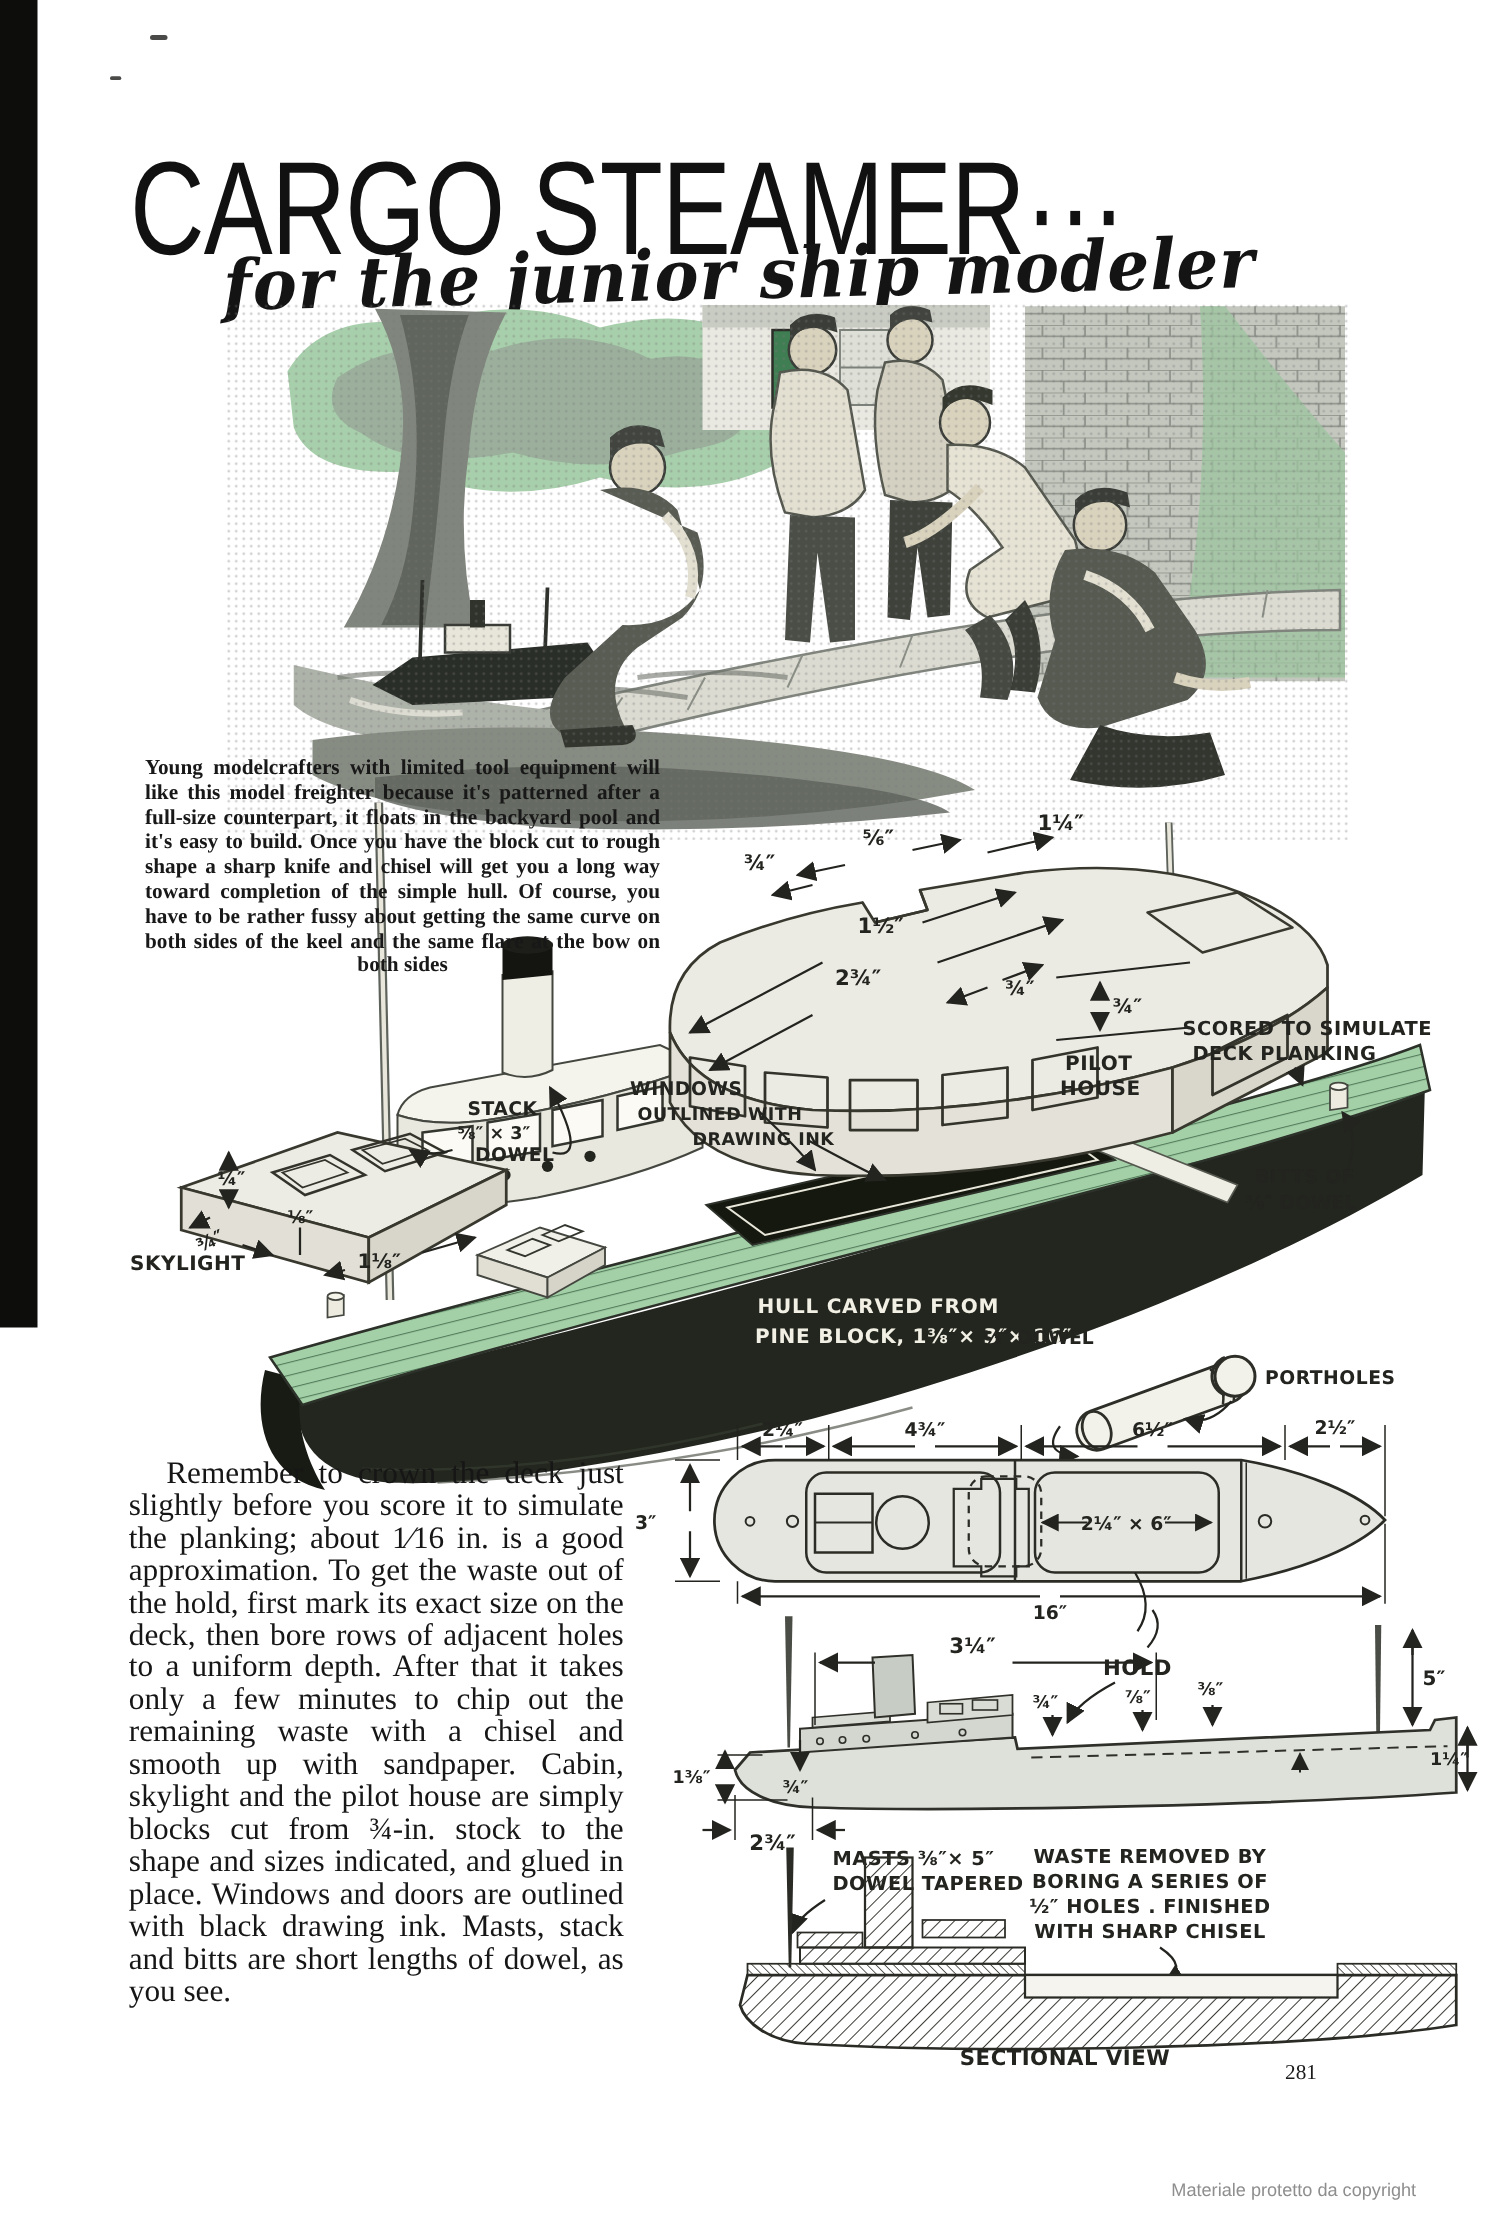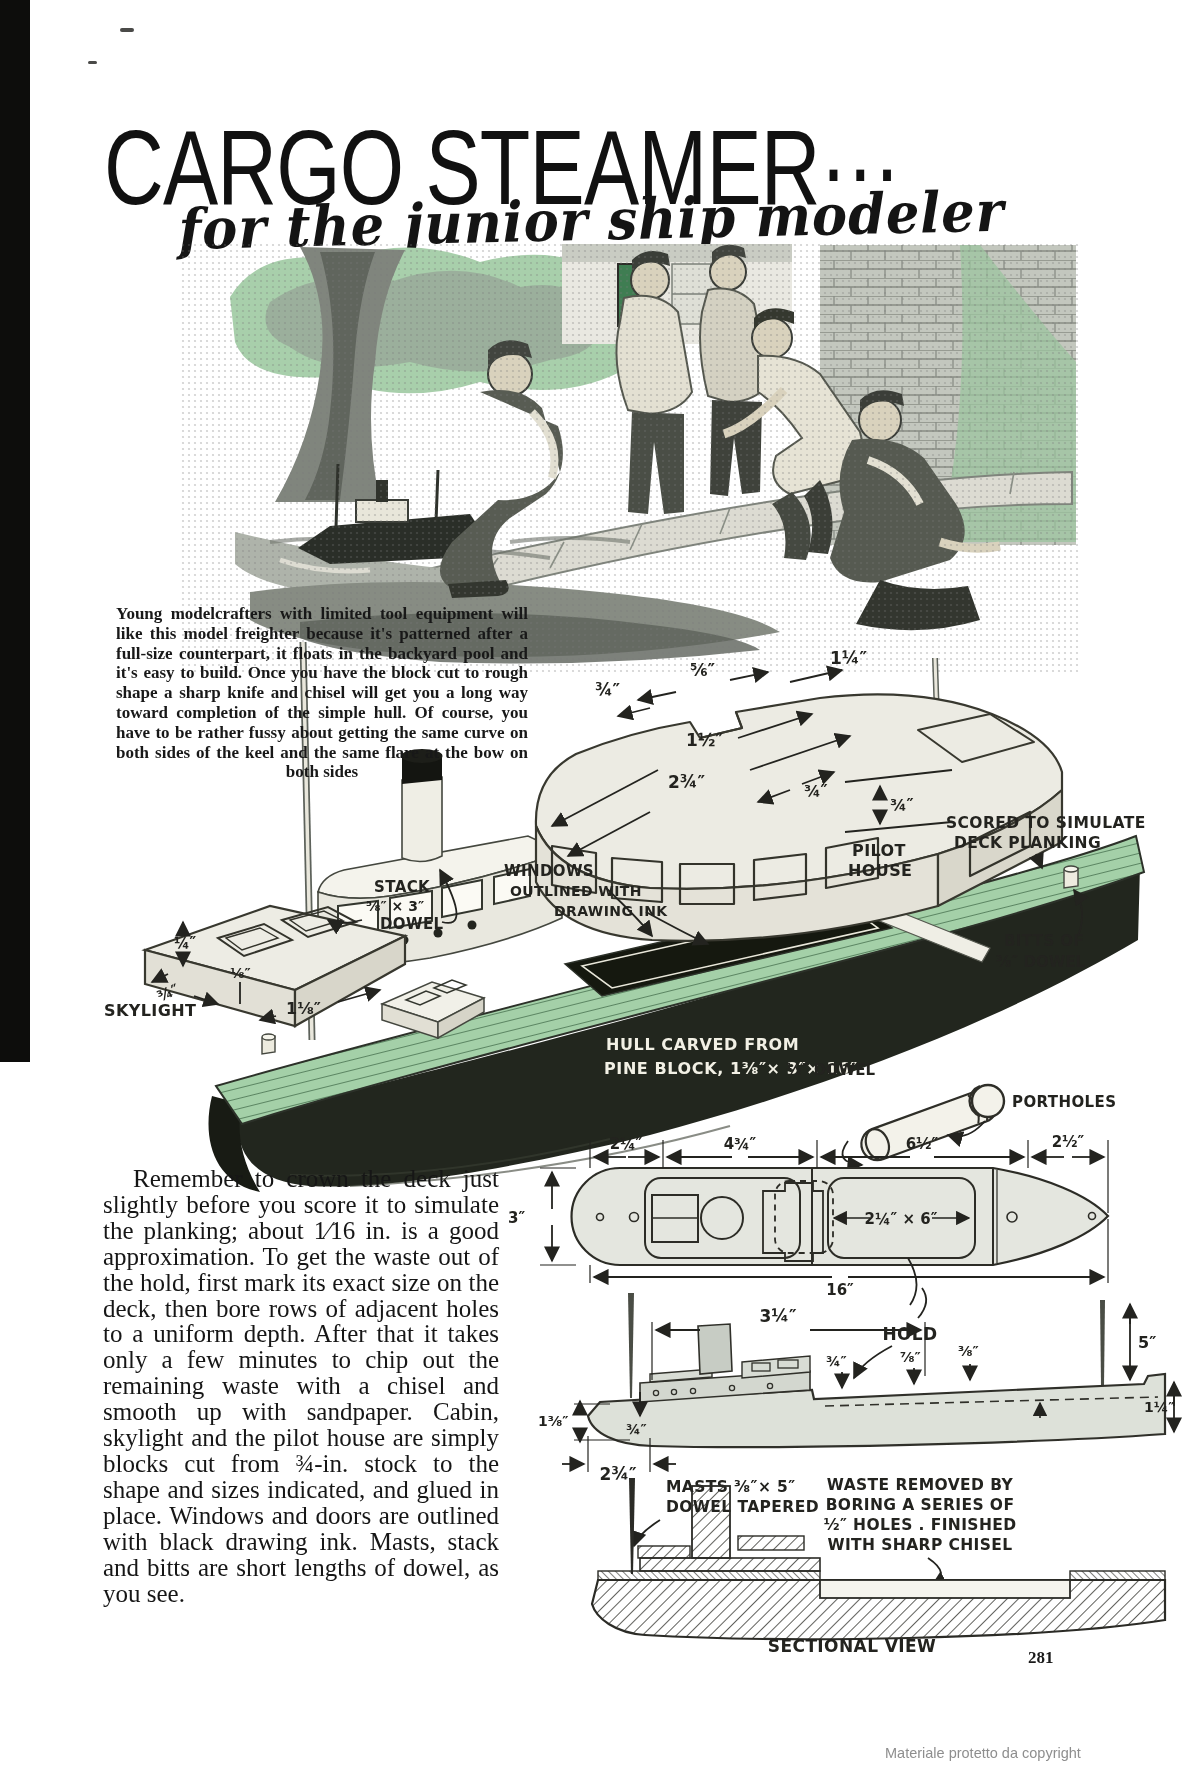--- a/index.html
+++ b/index.html
@@ -13,22 +13,22 @@
          transform:scaleX(.78);transform-origin:left top;line-height:1;}
   #subtitle{left:178px;top:196px;font-family:"DejaVu Serif",serif;font-style:italic;
             font-weight:bold;font-size:56px;white-space:nowrap;color:#141414;
             transform:scaleX(.94) rotate(-1.2deg);transform-origin:left top;letter-spacing:1px;}
   #intro{left:116px;top:604px;width:412px;font-family:"Liberation Serif",serif;
          font-weight:bold;font-size:17px;line-height:19.8px;
          text-align:justify;text-align-last:center;color:#181818;}
   #body-text{left:103px;top:1166px;width:396px;font-size:25px;line-height:25.9px;
              text-align:justify;color:#161616;font-family:Liberation Serif, serif;}
   #body-text .indent{display:inline-block;width:30px;}
-  #page-num{left:1028px;top:1648px;font-size:17px;font-weight:bold;color:#1a1a1a;}
-  #copyright{left:885px;top:1745px;width:300px;text-align:left;
+  #page-num{left:1028px;top:1648px;font-size:17px;font-weight:normal;color:#1a1a1a;}
+  #copyright{left:885px;top:1745px;width:300px;text-align:center;
              font-family:"Liberation Sans",sans-serif;font-size:14.5px;color:#8e8e8e;}
   svg{position:absolute;overflow:visible;}
   svg text{font-family:"DejaVu Sans",sans-serif;}
   .hand{font-weight:bold;letter-spacing:.4px;fill:#23231f;}
   .dim{font-weight:bold;fill:#23231f;}
   .whitehand{font-weight:bold;letter-spacing:.6px;fill:#f2f0e5;}
 </style>
 </head>
 <body>
 

